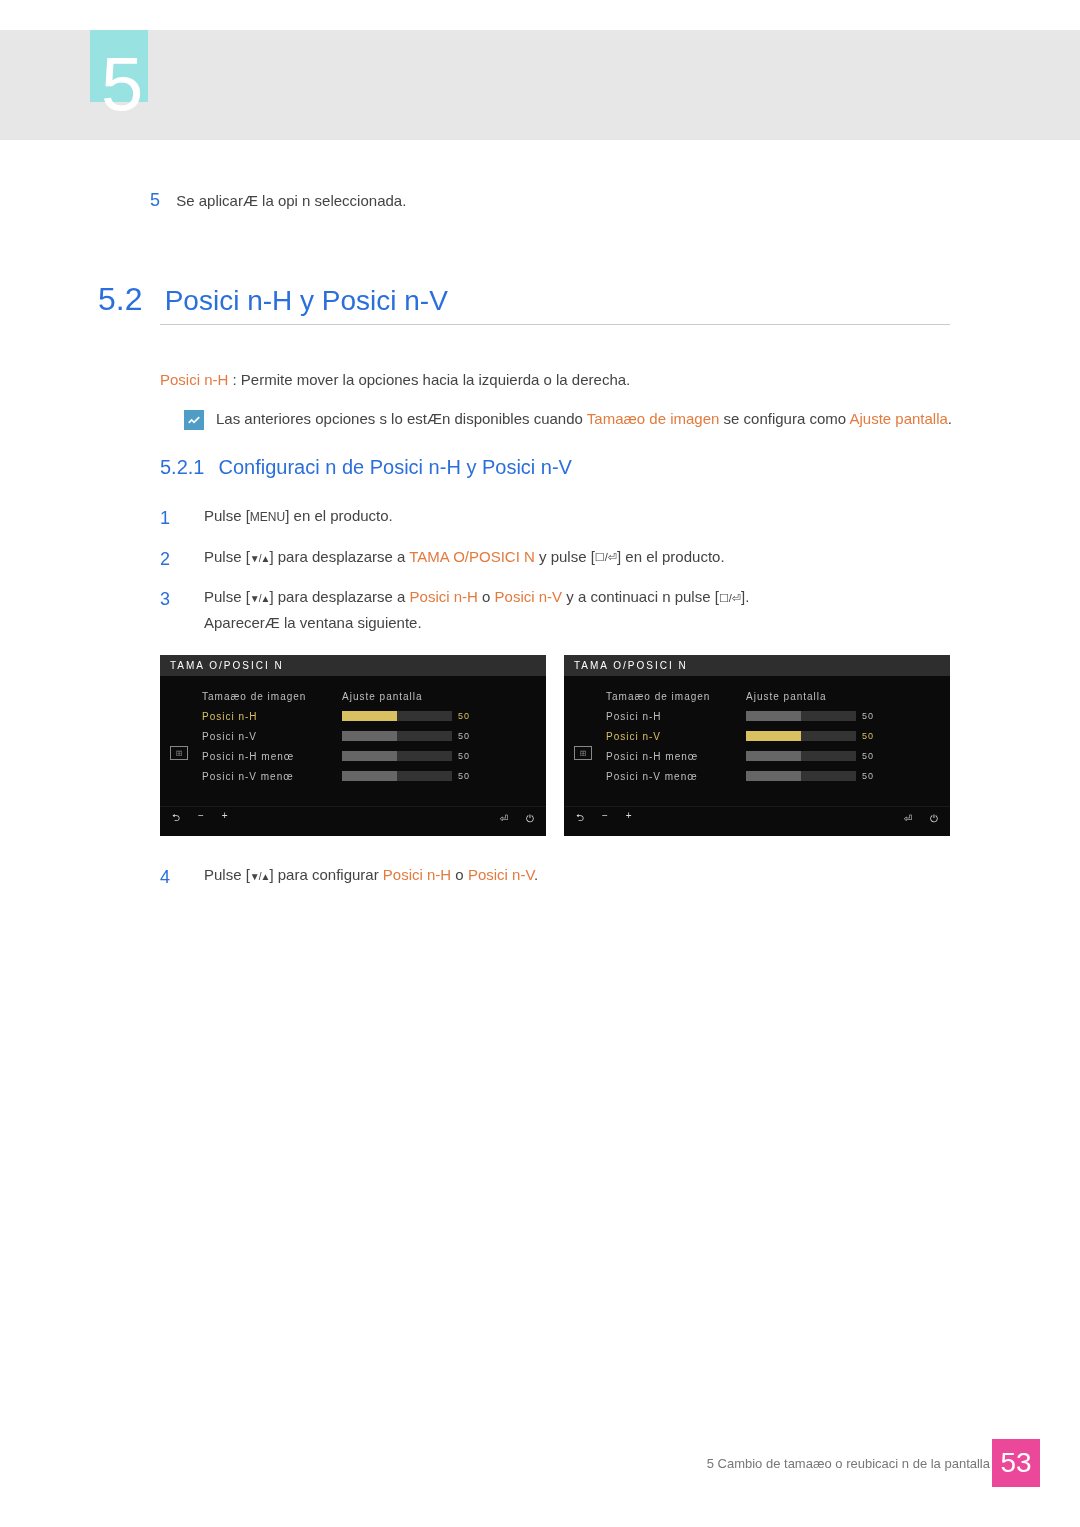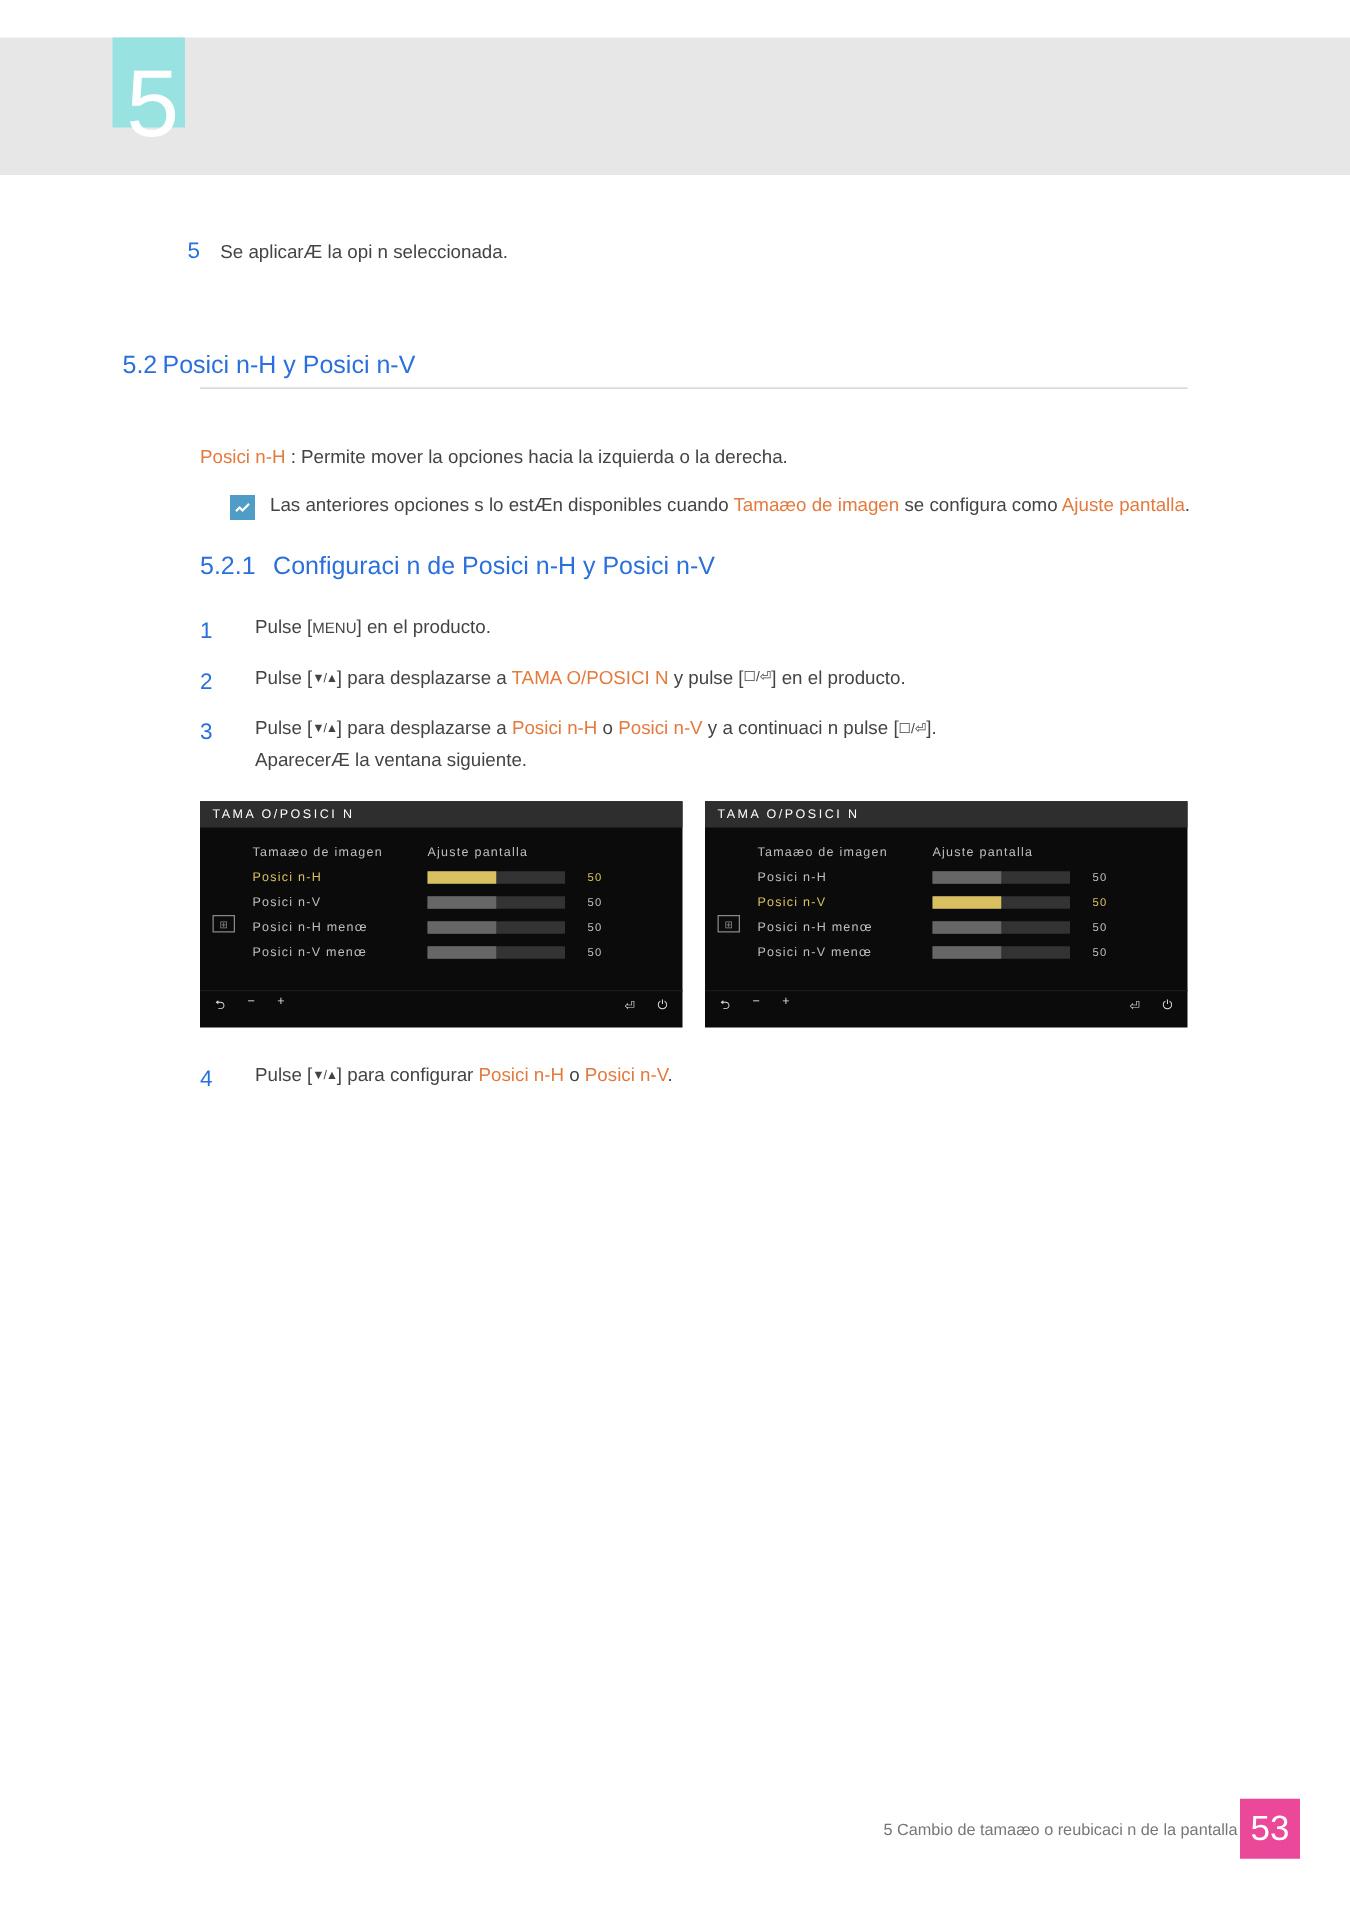--- a/index.html
+++ b/index.html
@@ -45,22 +45,22 @@
   .content {
     position: absolute;
     top: 190px;
     left: 160px;
     width: 800px;
     font-size: 15px;
     color: #444;
   }
   .step-num { color: #2a6fdb; font-size: 18px; margin-right: 12px; }
   .step5 { margin-bottom: 70px; margin-left: -10px; }
-  .section-num { color: #2a6fdb; font-size: 20px; }
-  .section-title { color: #2a6fdb; font-size: 20px; text-align: right; }
+  .section-num { color: #2a6fdb; font-size: 32px; margin-right: 18px; }
+  .section-title { color: #2a6fdb; font-size: 28px; text-align: right; }
   .section-head {
     margin-bottom: 40px;
     margin-left: -62px;
     padding-bottom: 6px;
   }
   .hr { border-bottom: 1px solid #ccc; margin-top: 6px; margin-left: 62px; width: 790px; }
   .orange { color: #e37a3e; }
   .dfn { margin: 14px 0; }
   .note-row { display: flex; gap: 12px; margin: 22px 0 26px 0; align-items: flex-start; padding-left: 24px; }
   .note-icon {
@@ -109,21 +109,21 @@
   }
   .osd-label { width: 140px; }
   .osd-val { width: 150px; display: flex; align-items: center; gap: 6px; }
   .slider {
     width: 110px; height: 10px;
     background: #333;
     position: relative;
   }
   .slider-fill { position:absolute; left:0; top:0; bottom:0; width:50%; background:#666; }
   .slider.hi .slider-fill { background:#d9c060; }
-  .slider-val { font-size:9px; width:24px; text-align:right; }
+  .slider-val { font-size:9px; width:24px; }
   .slider.hi + .slider-val, .osd-item.hi .slider-val { color:#d9c060; }
   .osd-item.hi .osd-label, .osd-item.hi { color:#d9c060; }
   .osd-icon {
     position:absolute; left:10px; top:70px;
     width:18px; height:14px; border:1px solid #888;
     display:flex; align-items:center; justify-content:center;
     font-size:8px; color:#888;
   }
   .osd-icon::before { content:"⊞"; }
   .osd-foot {

